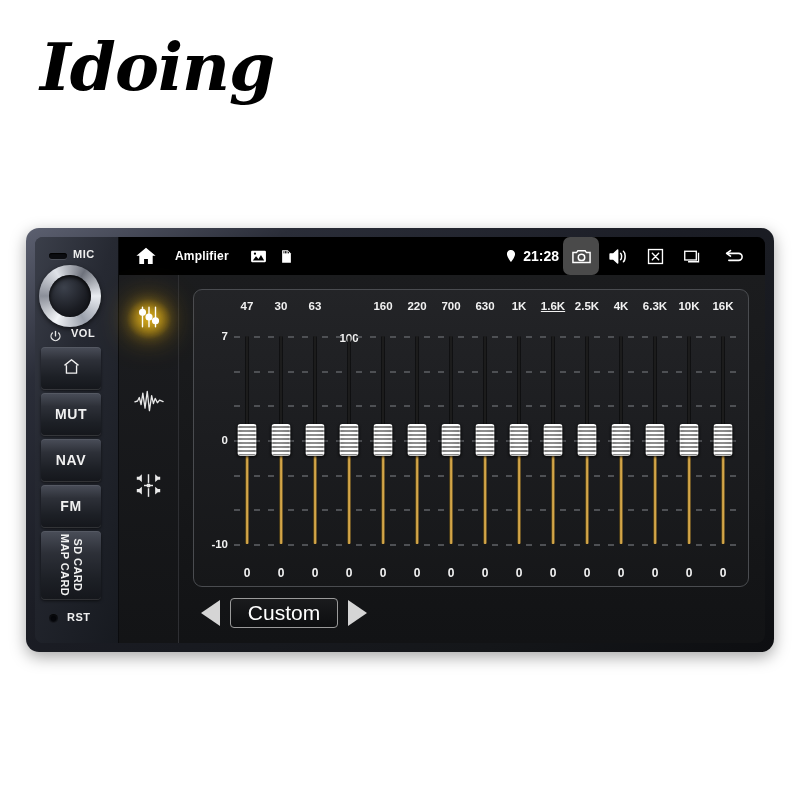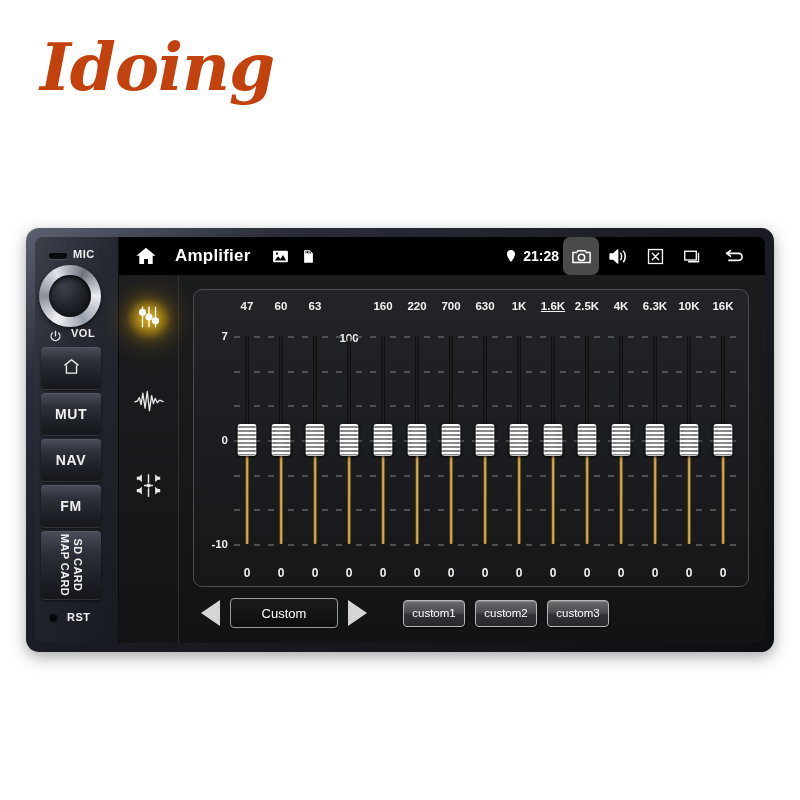--- a/index.html
+++ b/index.html
@@ -12,21 +12,21 @@
 
   
   #brand-logo {
     position: absolute;
     left: 40px; top: 34px;
     font-family: "DejaVu Serif", serif;
     font-style: italic;
     font-weight: 700;
     font-size: 66px;
     letter-spacing: -1px;
-    color: #c2410c;
+    color: #000000;
     line-height: 1;
   }
 
   
   #device {
     position: absolute;
     left: 26px; top: 228px;
     width: 748px; height: 424px;
     border-radius: 13px;
     background:
@@ -124,21 +124,21 @@
   #statusbar {
     height: 38px; flex: 0 0 38px;
     background: #000;
     display: flex; align-items: center;
     padding: 0 8px 0 10px;
     color: #fff;
     position: relative;
   }
   .sb-icon { display: flex; align-items: center; justify-content: center; }
   #sb-home { width: 34px; height: 30px; }
-  #sb-title { font-size: 17px; font-weight: 700; margin-left: 12px; letter-spacing: .2px; }
+  #sb-title { font-size: 12px; font-weight: 700; margin-left: 12px; letter-spacing: .2px; }
   #sb-pic  { width: 24px; height: 30px; margin-left: 18px; }
   #sb-sd   { width: 20px; height: 30px; margin-left: 6px; }
   #sb-right { margin-left: auto; display: flex; align-items: center; }
   #sb-pin  { width: 20px; height: 30px; }
   #sb-time { font-size: 14px; font-weight: 700; margin: 0 4px 0 2px; }
   #sb-cam  { width: 36px; height: 38px; background: #4a4a4a; border-radius: 7px; }
   #sb-spk  { width: 38px; height: 30px; }
   #sb-x    { width: 36px; height: 30px; }
   #sb-rec  { width: 38px; height: 30px; }
   #sb-back { width: 46px; height: 30px; }
@@ -271,21 +271,21 @@
     border-bottom: 13px solid transparent;
     flex: 0 0 auto;
   }
   #tri-left  { border-right: 19px solid #d5d5d5; margin-right: 10px; }
   #tri-right { border-left: 19px solid #d5d5d5; margin: 0 10px 0 10px; }
   #preset-box {
     width: 108px; height: 30px;
     border: 1px solid #9a9a9a;
     border-radius: 4px;
     background: linear-gradient(180deg,#1a1b1d,#0d0e10);
-    color: #fff; font-size: 13px; font-weight: 400;
+    color: #fff; font-size: 21px; font-weight: 400;
     display: flex; align-items: center; justify-content: center;
   }
   .gbtn {
     border: 1px solid #b9b9b9;
     border-radius: 4px;
     background: linear-gradient(180deg,#6a6c70 0%, #4a4c50 45%, #313338 55%, #26282c 100%);
     color: #fff;
     display: flex; align-items: center; justify-content: center;
     box-shadow: 0 1px 2px rgba(0,0,0,.6), inset 0 1px 0 rgba(255,255,255,.22);
   }
@@ -476,21 +476,21 @@
                       <i class="R" style="top: 83.3335%;"></i>
                       <i class="L" style="top: 100%;"></i>
                       <i class="R" style="top: 100%;"></i>
                     </div>
                     <div class="track-upper"></div>
                     <div class="track-lower"></div>
                     <div class="thumb"></div>
                   </div>
                 </div>
                 <div class="band-value" style="grid-column: 2;">0</div>
-                <div class="band-label" style="grid-column: 3;">60</div>
+                <div class="band-label" style="grid-column: 3;">30</div>
                 <div class="slider-cell" style="grid-column: 3;">
                   <div class="track-wrap">
                     <div class="ticks">
                       <i class="L" style="top: 0%;"></i>
                       <i class="R" style="top: 0%;"></i>
                       <i class="L" style="top: 16.6667%;"></i>
                       <i class="R" style="top: 16.6667%;"></i>
                       <i class="L" style="top: 33.3334%;"></i>
                       <i class="R" style="top: 33.3334%;"></i>
                       <i class="L" style="top: 50.0001%;"></i>
@@ -833,24 +833,19 @@
                   </div>
                 </div>
                 <div class="band-value" style="grid-column: 16;">0</div>
               </div>
           </div>
 
           <div id="ctrl-bar">
             <div class="tri" id="tri-left"></div>
             <div id="preset-box">Custom</div>
             <div class="tri" id="tri-right"></div>
-            <div id="preset-btns">
-                <div class="gbtn">custom1</div>
-                <div class="gbtn">custom2</div>
-                <div class="gbtn">custom3</div>
-              </div>
           </div>
 
         </div>
       </div>
     </div>
   </div>
 </div>
 
 </body></html>

